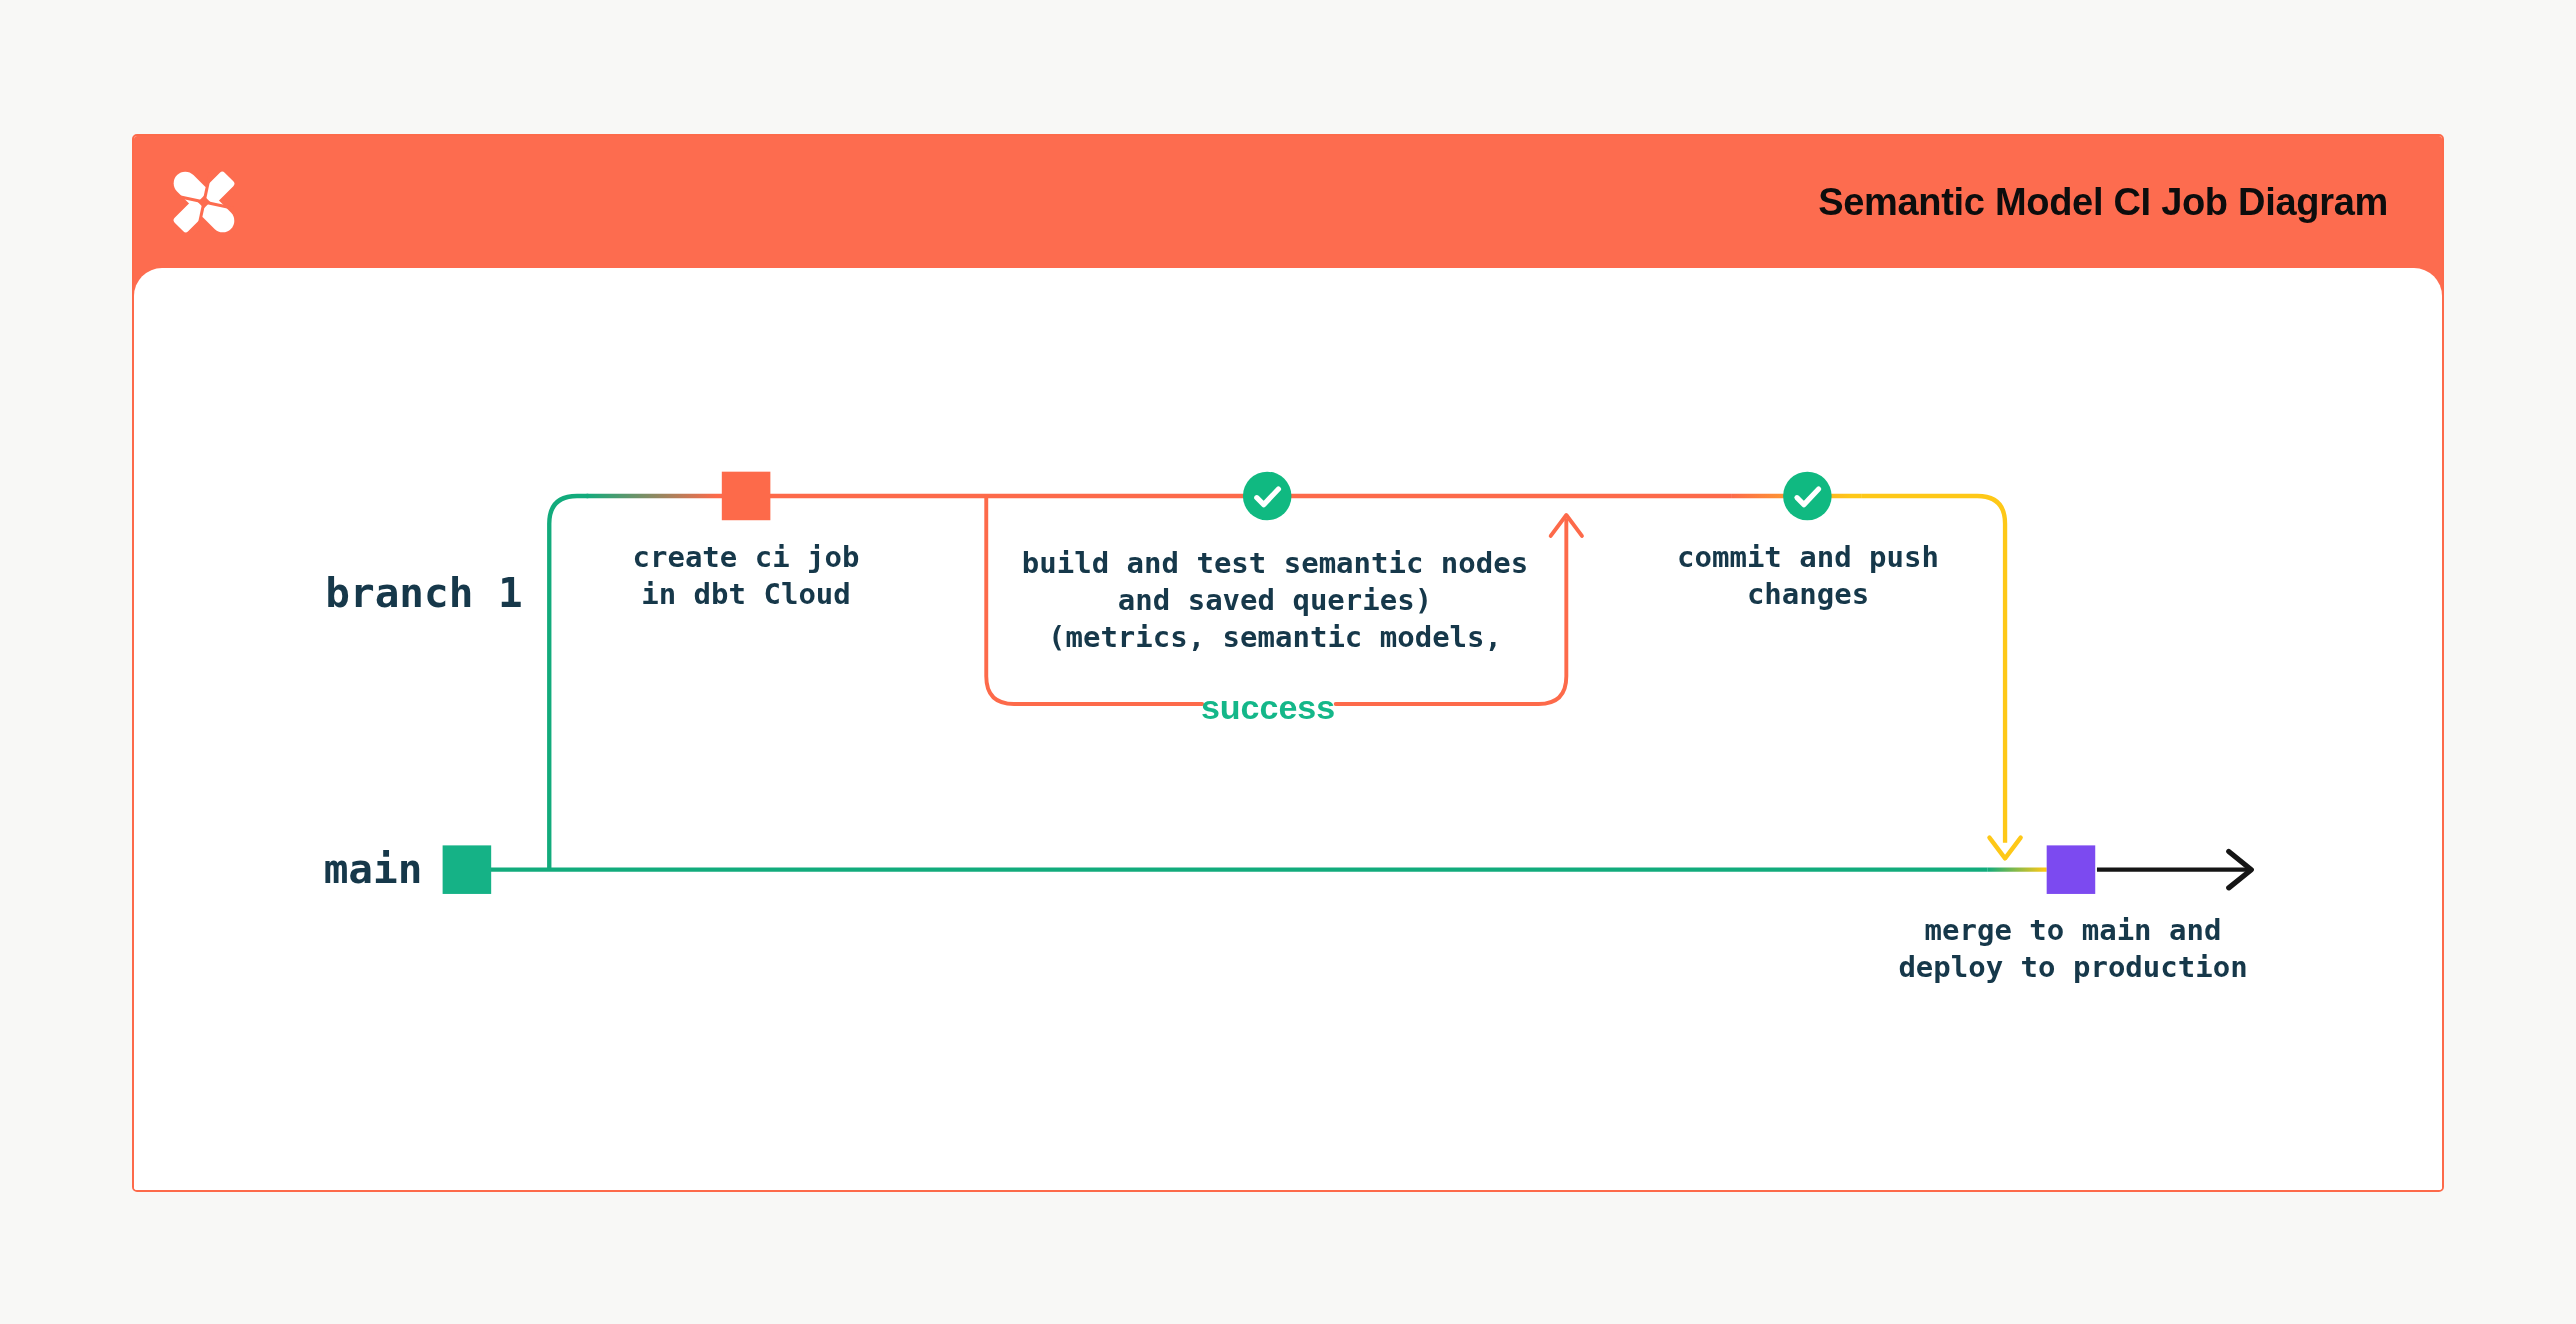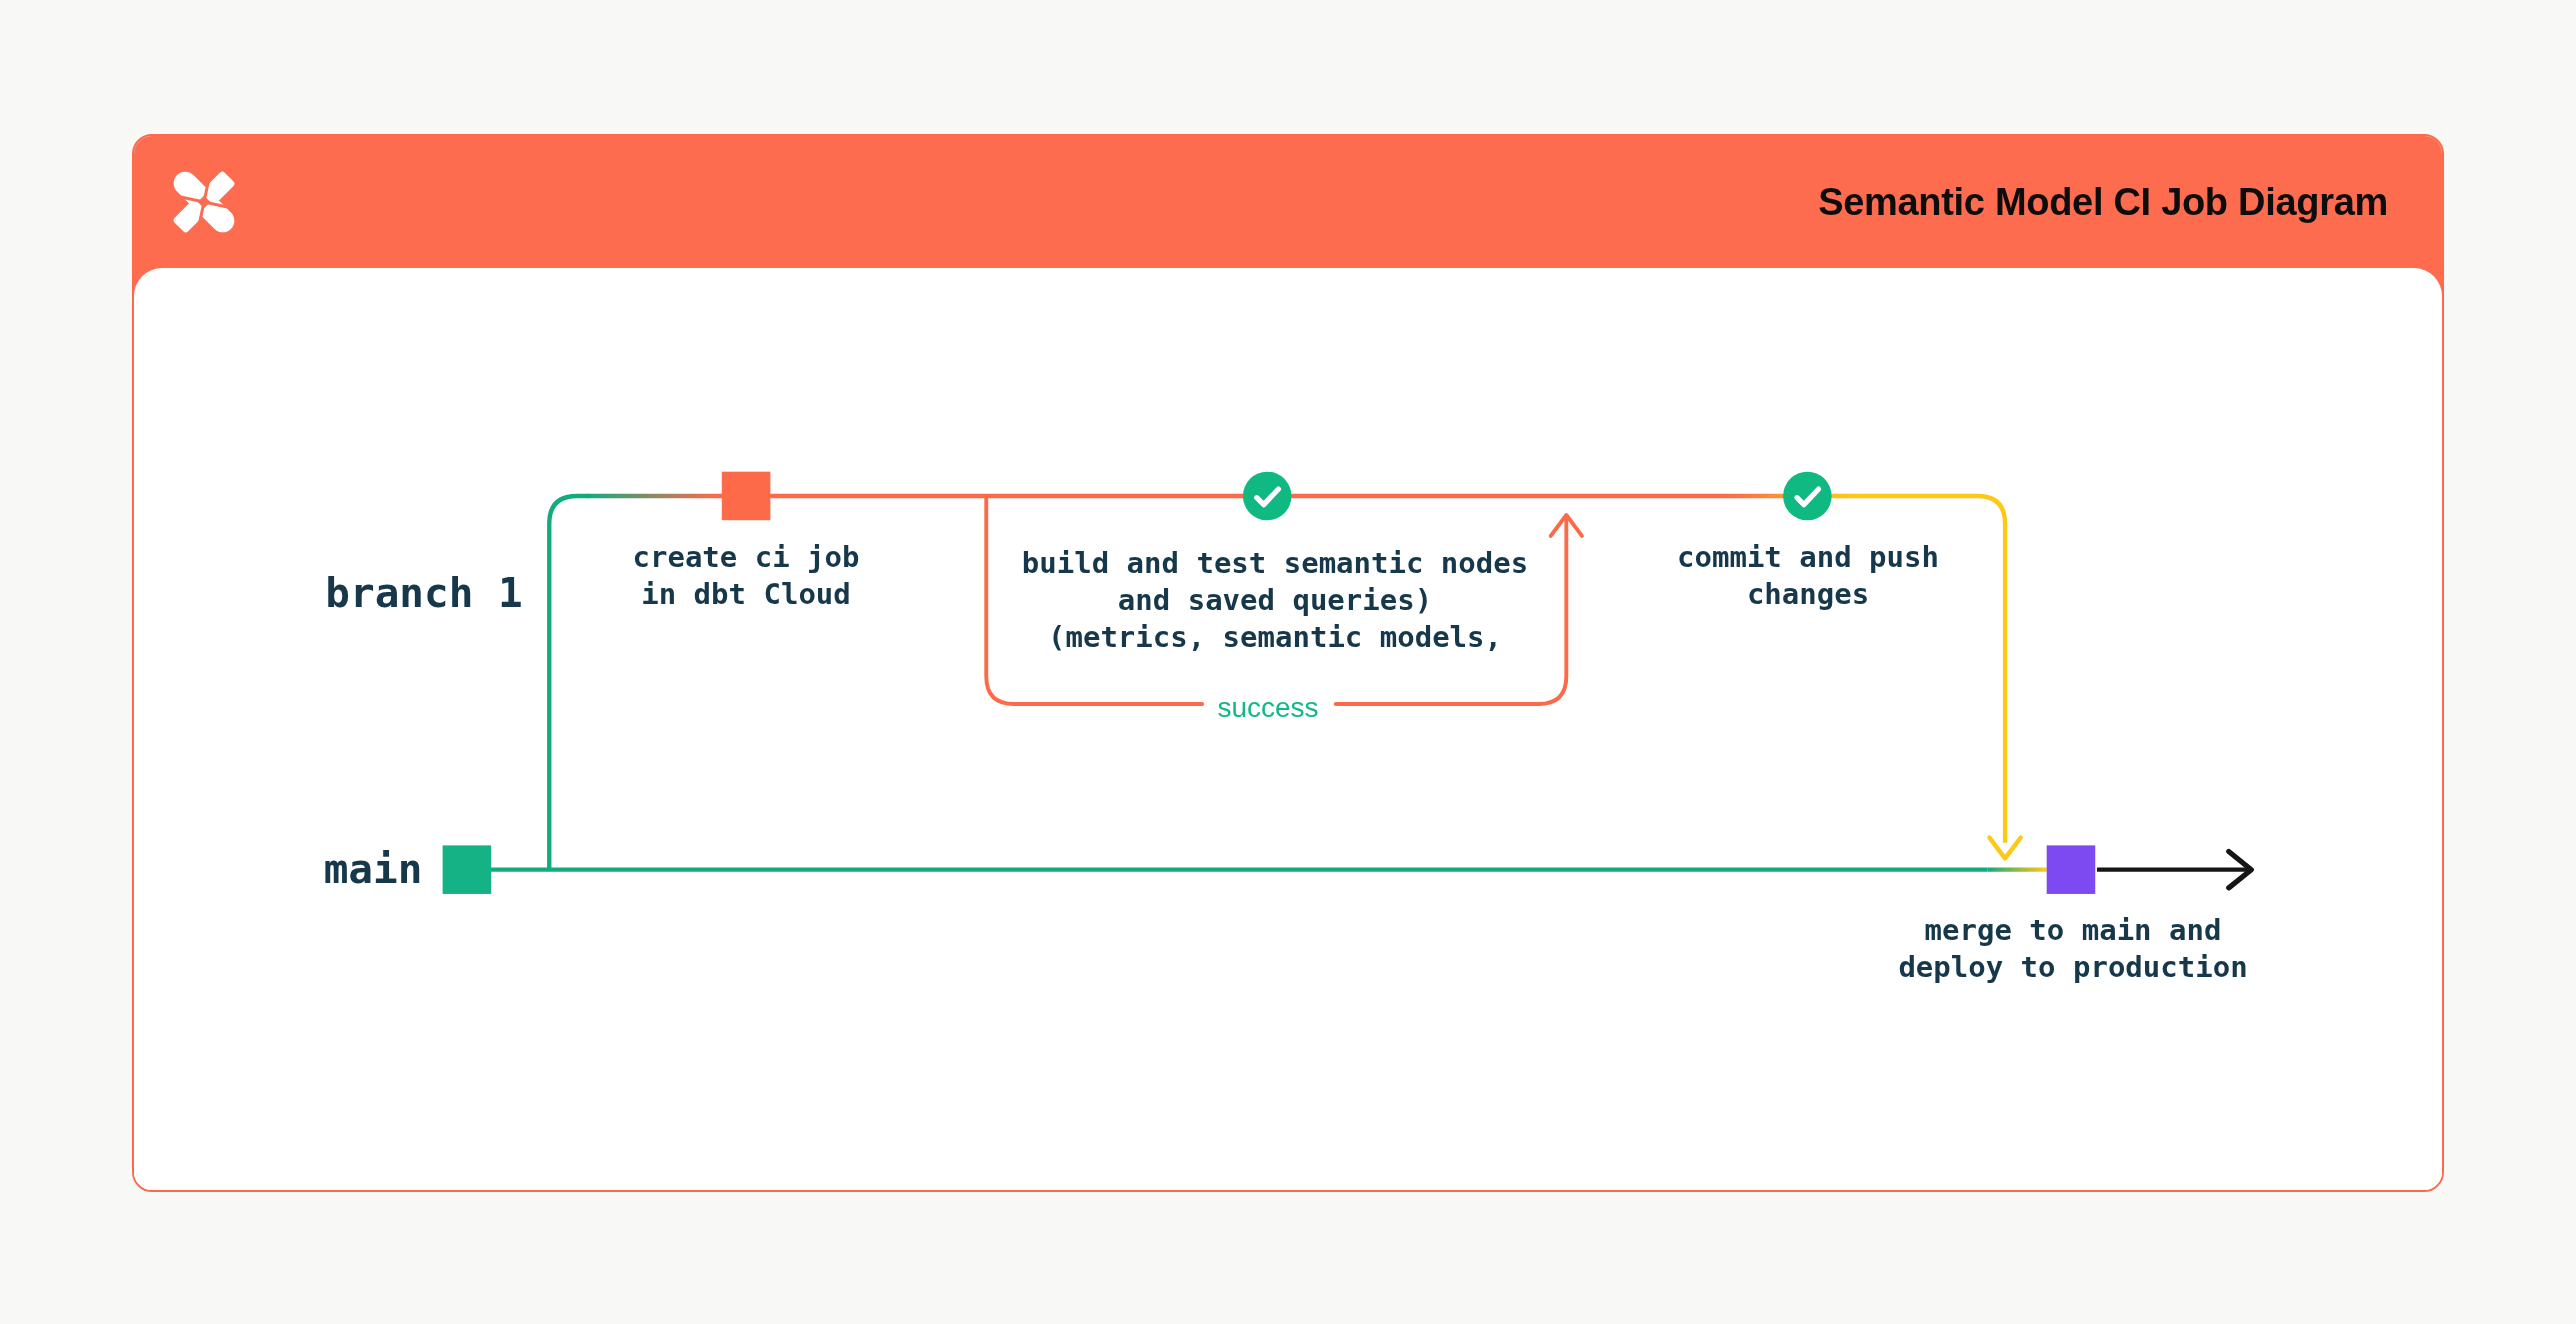--- a/index.html
+++ b/index.html
@@ -3,21 +3,21 @@
 <meta charset="utf-8">
 <style>
   html,body{margin:0;padding:0;}
   body{
     width:2576px;height:1324px;position:relative;overflow:hidden;
     background:#f8f8f6;
     font-family:"DejaVu Sans Mono",monospace;
   }
   .card{
     position:absolute;left:132px;top:134px;width:2312px;height:1058px;
-    box-sizing:border-box;border:2.6px solid #fd6a4a;border-radius:20px;
+    box-sizing:border-box;border:2.6px solid #fd6a4a;border-radius:5px;
     background:#fff;overflow:hidden;display:flex;flex-direction:column;
   }
   .header{
     background:#fd6c4f;height:160px;flex:0 0 auto;
     box-sizing:border-box;padding:0 54px 28px 36px;
     display:flex;align-items:center;justify-content:space-between;
   }
   .page-title{
     font-family:"Liberation Sans",sans-serif;font-weight:700;
     font-size:38px;color:#0d0d0d;letter-spacing:-0.3px;white-space:nowrap;
@@ -25,22 +25,22 @@
   .logo{width:68px;height:68px;flex:0 0 auto;}
   .card-body{flex:1;background:#ffffff;border-radius:28px 28px 0 0;margin-top:-28px;}
   svg.canvas{position:absolute;left:0;top:0;width:2576px;height:1324px;pointer-events:none;}
   .lbl{
     position:absolute;transform:translateX(-50%);text-align:center;
     color:#16384a;font-weight:700;white-space:nowrap;
   }
   .node-label{font-size:29px;line-height:37px;}
   .branch-label{font-size:41px;line-height:45px;}
   .success-label{
-    font-family:"Liberation Sans",sans-serif;font-size:28px;line-height:35px;
-    color:#14b789;font-weight:400;
+    font-family:"Liberation Sans",sans-serif;font-size:34px;line-height:35px;
+    color:#14b789;font-weight:700;
   }
 </style>
 </head>
 <body>
 
 <div class="card">
   <div class="header">
     <svg class="logo" viewBox="0 0 100 100" aria-hidden="true">
       <g fill="#ffffff">
         <rect x="33" y="-6" width="34" height="112" rx="17" transform="rotate(-45 50 50)"></rect>

